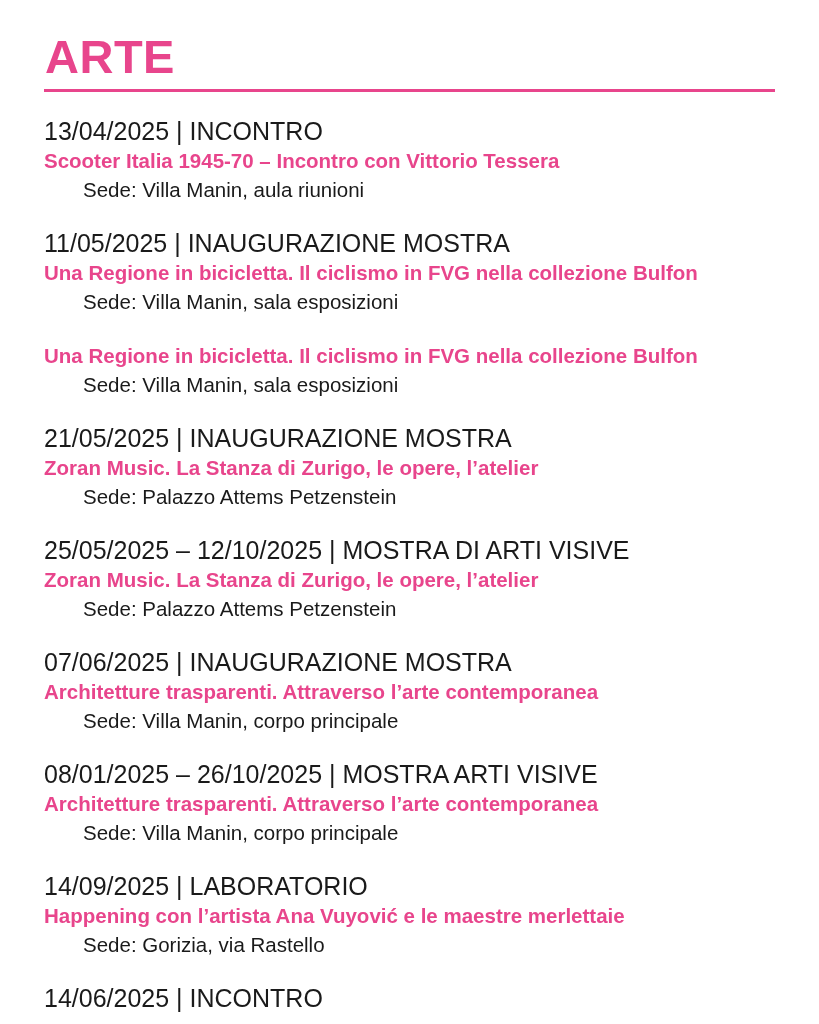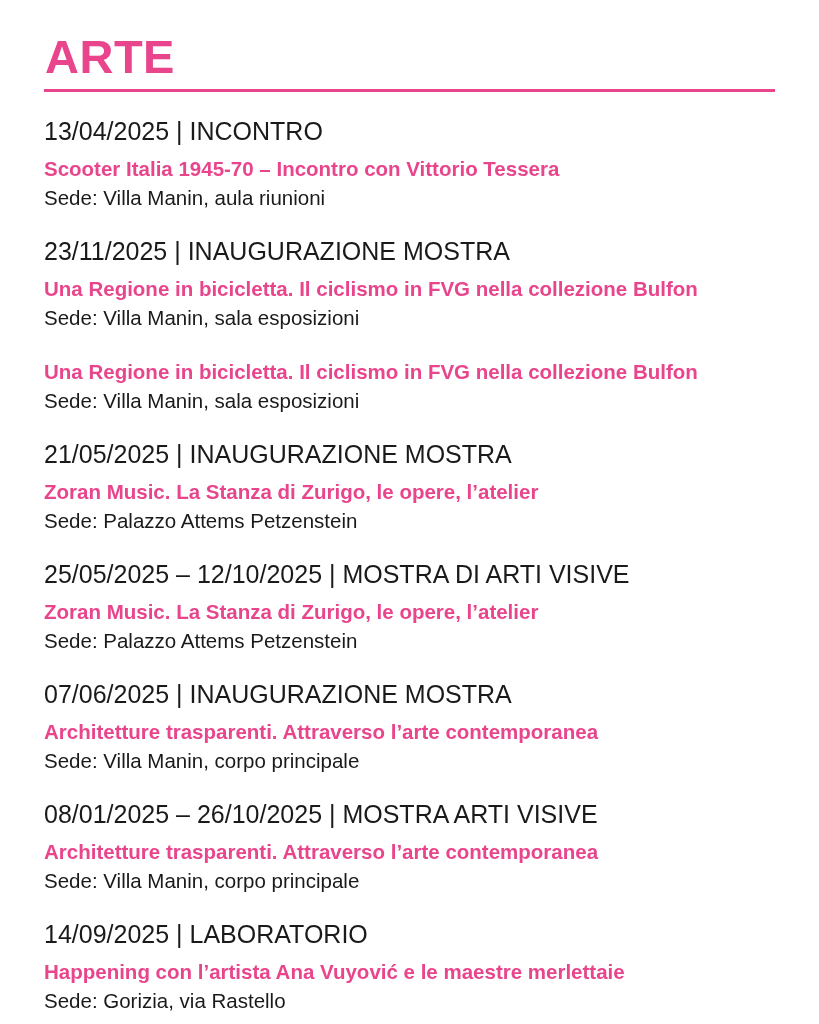--- a/index.html
+++ b/index.html
@@ -56,48 +56,48 @@
     color: #1a1a1a;
     white-space: nowrap;
     font-weight: 400;
   }
   .event-title {
     font-size: 20.5px;
     line-height: 29px;
     color: #e8458c;
     font-weight: 700;
     white-space: nowrap;
-    margin-top: 8px;
   }
   .event-venue {
     font-size: 20.5px;
     line-height: 29px;
     color: #1a1a1a;
     font-weight: 400;
     white-space: nowrap;
+    margin-left: 39px;
   }
 </style>
 </head>
 <body>
 
 <div class="page">
 
   <div class="section-header">
     <h1 class="section-title">ARTE</h1>
     <div class="title-rule"></div>
   </div>
 
   <div class="events">
       <div class="event">
         <div class="event-meta">13/04/2025 | INCONTRO</div>
         <div class="event-title">Scooter Italia 1945-70 – Incontro con Vittorio Tessera</div>
         <div class="event-venue">Sede: Villa Manin, aula riunioni</div>
       </div>
       <div class="event">
-        <div class="event-meta">23/11/2025 | INAUGURAZIONE MOSTRA</div>
+        <div class="event-meta">11/05/2025 | INAUGURAZIONE MOSTRA</div>
         <div class="event-title">Una Regione in bicicletta. Il ciclismo in FVG nella collezione Bulfon</div>
         <div class="event-venue">Sede: Villa Manin, sala esposizioni</div>
       </div>
       <div class="event">
         <div class="event-title">Una Regione in bicicletta. Il ciclismo in FVG nella collezione Bulfon</div>
         <div class="event-venue">Sede: Villa Manin, sala esposizioni</div>
       </div>
       <div class="event">
         <div class="event-meta">21/05/2025 | INAUGURAZIONE MOSTRA</div>
         <div class="event-title">Zoran Music. La Stanza di Zurigo, le opere, l’atelier</div>

